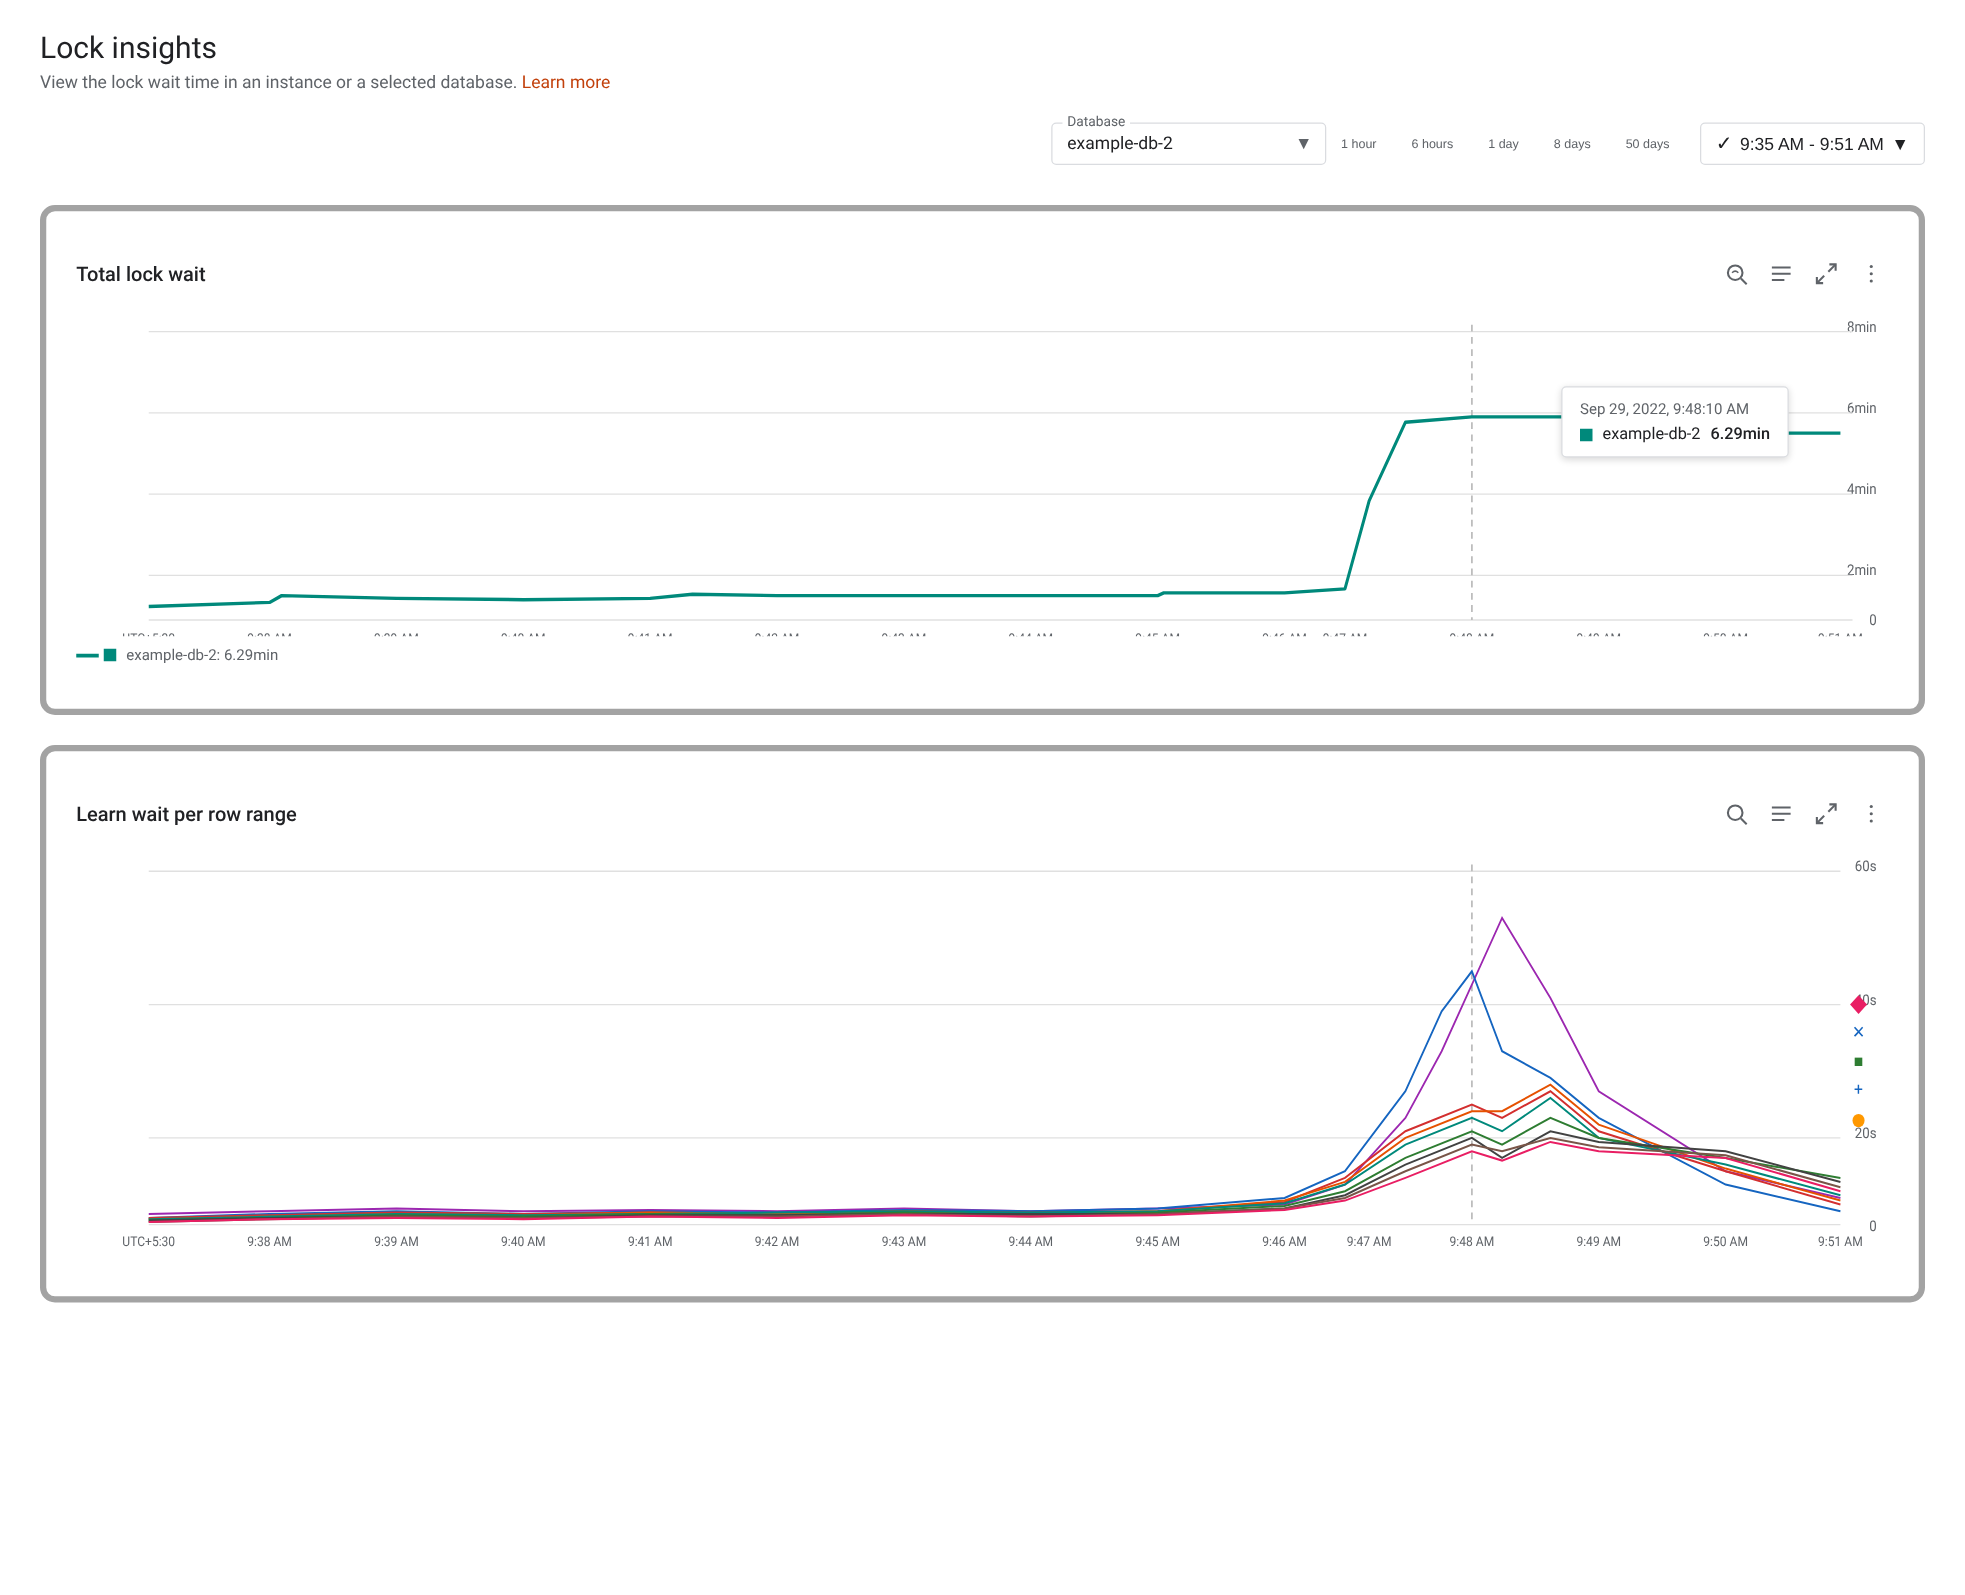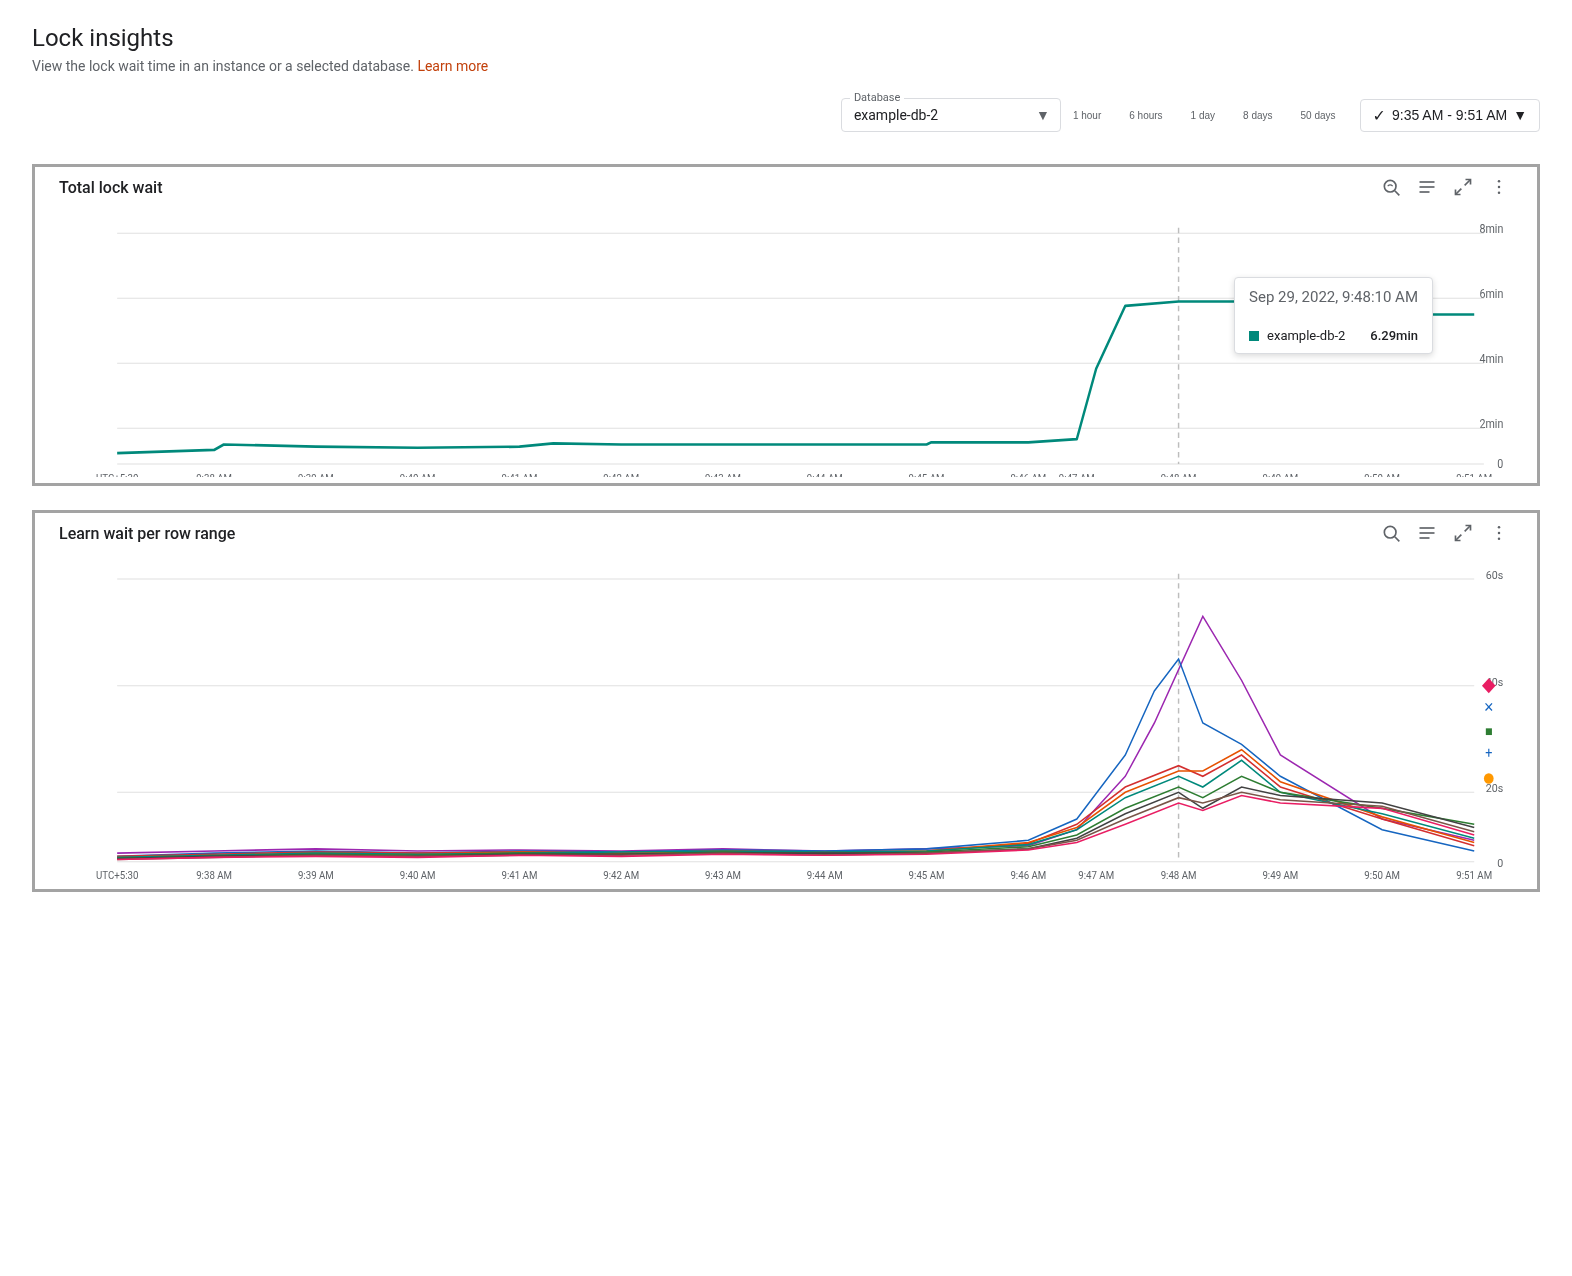--- a/index.html
+++ b/index.html
@@ -81,23 +81,23 @@
       border: 1px solid #dadce0;
       border-radius: 4px;
       background: #fff;
       cursor: pointer;
       font-size: 14px;
       color: #202124;
       margin-left: 8px;
     }
     .time-range-btn .check { color: #202124; font-size: 16px; }
     .chart-card {
-      border: 3px solid #a3a3a3;
-      border-radius: 0;
-      padding: 6px 24px;
+      border: 5px solid #a3a3a3;
+      border-radius: 12px;
+      padding: 36px 24px;
       margin-bottom: 24px;
       background: #fff;
     }
     .chart-header {
       display: flex;
       align-items: center;
       justify-content: space-between;
       margin-bottom: 16px;
     }
     .chart-title {
@@ -146,22 +146,22 @@
       border: 1px solid #dadce0;
       border-radius: 4px;
       padding: 10px 14px;
       font-size: 13px;
       box-shadow: 0 2px 6px rgba(0,0,0,0.15);
       pointer-events: none;
       white-space: nowrap;
     }
     .tooltip-date {
       color: #5f6368;
-      margin-bottom: 22px;
-      font-size: 15px;
+      margin-bottom: 6px;
+      font-size: 12px;
     }
     .tooltip-row {
       display: flex;
       align-items: center;
       gap: 8px;
     }
     .tooltip-color {
       width: 10px;
       height: 10px;
       background: #00897b;
@@ -279,20 +279,27 @@
     <div class="tooltip-box" style="right: 80px; top: 60px;">
       <div class="tooltip-date">Sep 29, 2022, 9:48:10 AM</div>
       <div class="tooltip-row">
         <div class="tooltip-color"></div>
         <span class="tooltip-label">example-db-2</span>
         <span class="tooltip-value">6.29min</span>
       </div>
     </div>
   </div>
 
+  <div class="legend-row">
+    <span style="display:inline-flex;align-items:center;gap:4px;">
+      <span style="width:18px;height:3px;background:#00897b;display:inline-block;"></span>
+      <span style="width:10px;height:10px;background:#00897b;display:inline-block;"></span>
+    </span>
+    <span class="legend-text">example-db-2: 6.29min</span>
+  </div>
 </div>
 
 <div class="chart-card">
   <div class="chart-header">
     <span class="chart-title">Learn wait per row range</span>
     <div class="chart-actions">
       <button class="chart-action-btn">
         <svg width="20" height="20" viewBox="0 0 24 24" fill="none" stroke="#5f6368" stroke-width="2">
           <circle cx="11" cy="11" r="7"></circle>
             <line x1="16.5" y1="16.5" x2="22" y2="22"></line>

